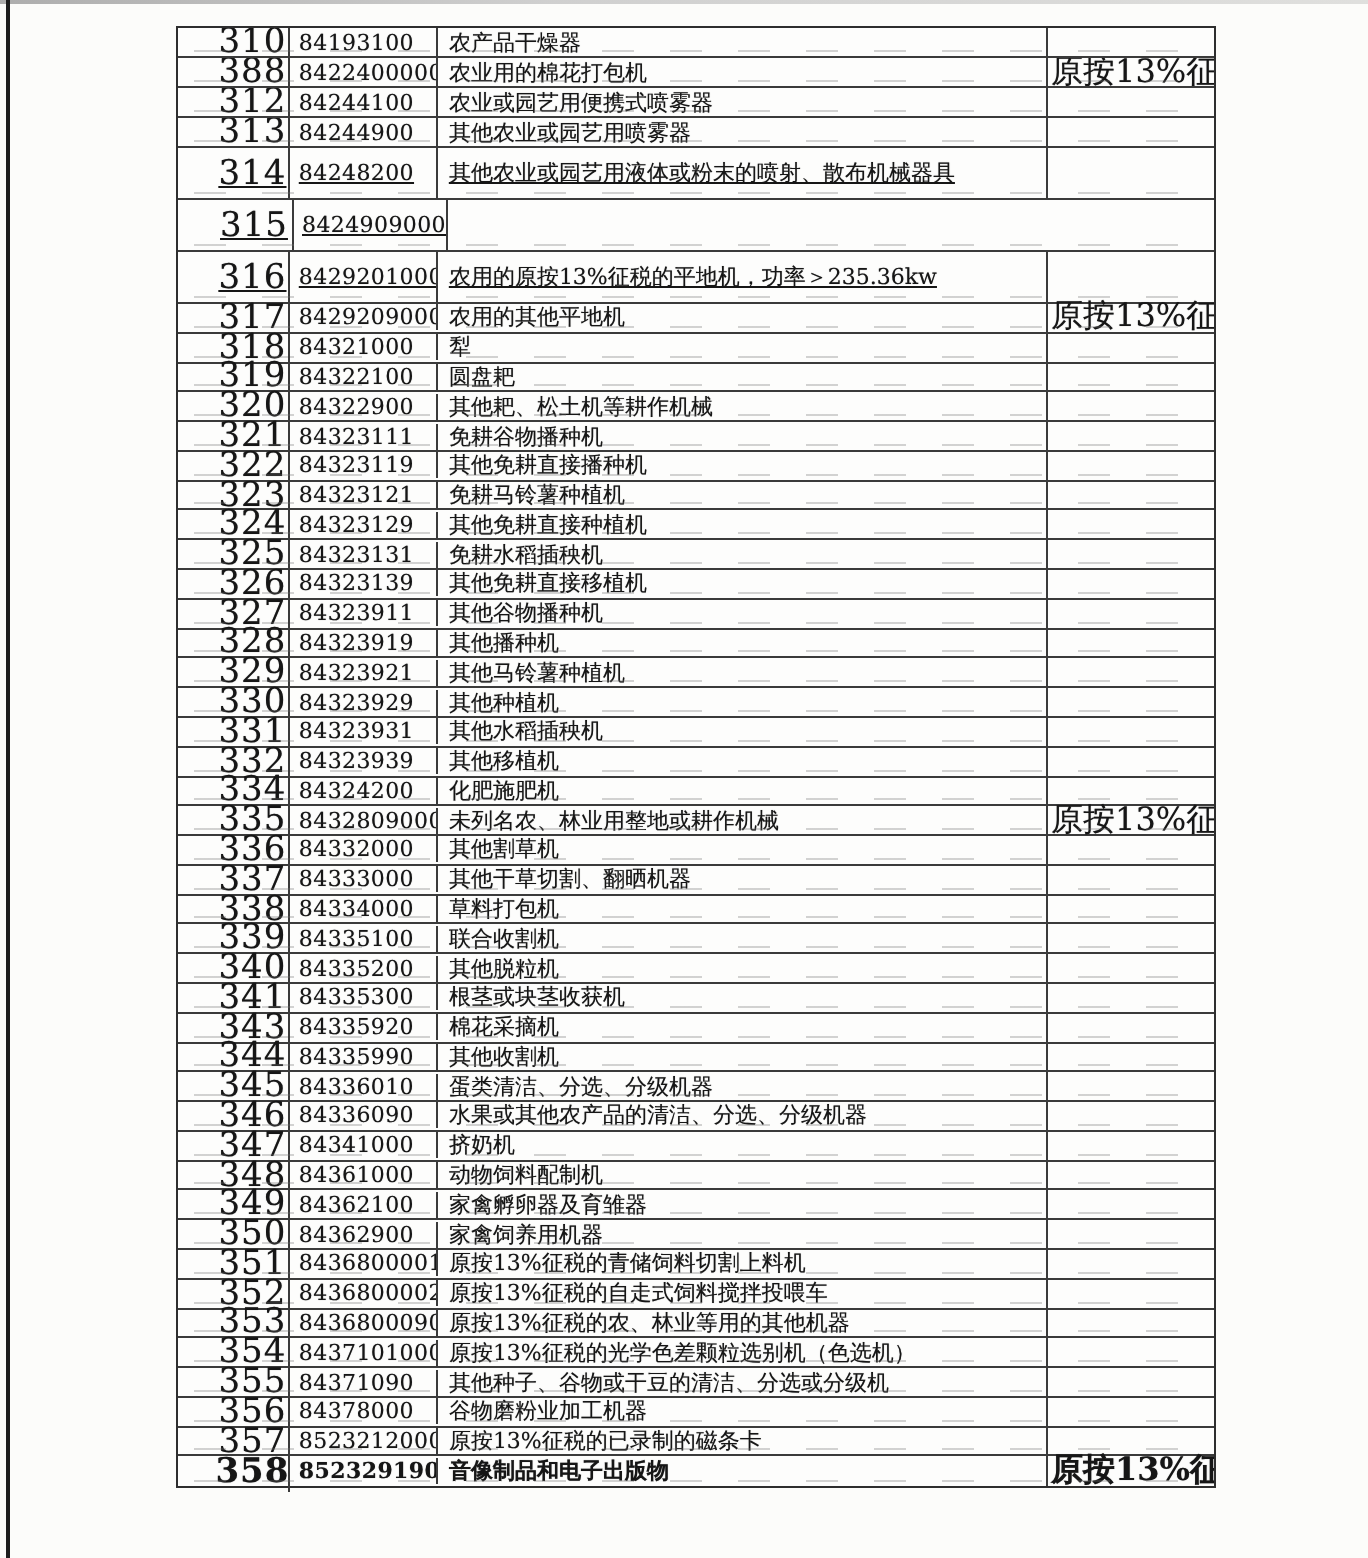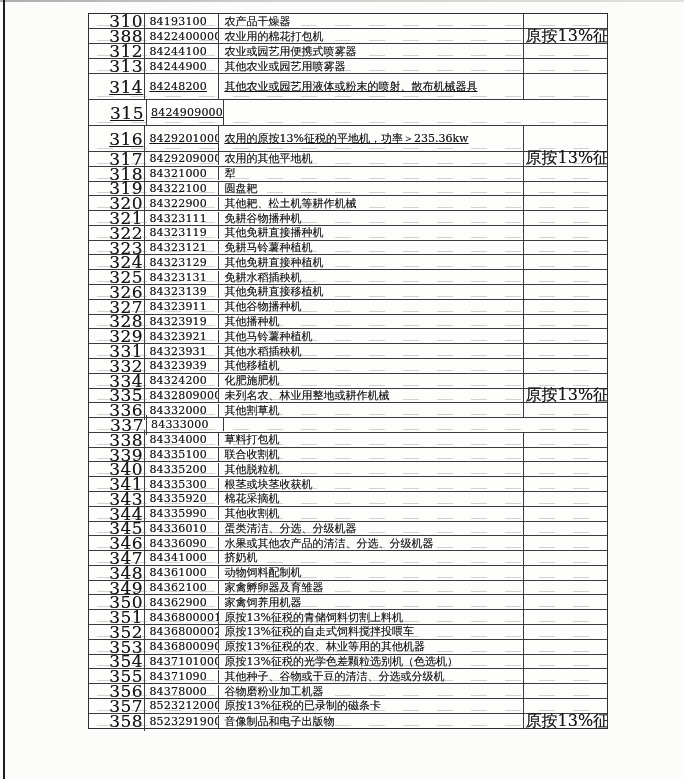--- a/index.html
+++ b/index.html
@@ -39,21 +39,21 @@
     box-sizing: border-box;
     border: 1px solid #2e2e2e;
     background: #fdfdfc;
   }
   .trow {
     display: flex;
     box-sizing: border-box;
     border-bottom: 1px solid #3b3b3b;
     position: relative;
   }
-  .trow:last-child { border-bottom: none; }
+  .trow:last-child { border-bottom: none; font-weight: bold; }
   .r-a    { height: 15px; }
   .r-tall { height: 26px; text-decoration: underline; }
   .r-b    { height: 14.79px; align-items: center; }
   
   .trow::after {
     content: "";
     position: absolute;
     left: 8px; right: 6px; bottom: 2px;
     height: 1px;
     background: repeating-linear-gradient(90deg,
@@ -217,20 +217,26 @@
         <div class="cell c-desc">其他播种机</div>
         <div class="cell c-note"></div>
       </div>
       <div class="trow r-b">
         <div class="cell c-no">329</div>
         <div class="cell c-code">84323921</div>
         <div class="cell c-desc">其他马铃薯种植机</div>
         <div class="cell c-note"></div>
       </div>
       <div class="trow r-b">
+        <div class="cell c-no">330</div>
+        <div class="cell c-code">84323929</div>
+        <div class="cell c-desc">其他种植机</div>
+        <div class="cell c-note"></div>
+      </div>
+      <div class="trow r-b">
         <div class="cell c-no">331</div>
         <div class="cell c-code">84323931</div>
         <div class="cell c-desc">其他水稻插秧机</div>
         <div class="cell c-note"></div>
       </div>
       <div class="trow r-b">
         <div class="cell c-no">332</div>
         <div class="cell c-code">84323939</div>
         <div class="cell c-desc">其他移植机</div>
         <div class="cell c-note"></div>
@@ -249,20 +255,21 @@
       </div>
       <div class="trow r-b">
         <div class="cell c-no">336</div>
         <div class="cell c-code">84332000</div>
         <div class="cell c-desc">其他割草机</div>
         <div class="cell c-note"></div>
       </div>
       <div class="trow r-b">
         <div class="cell c-no">337</div>
         <div class="cell c-code">84333000</div>
+        <div class="cell c-desc">其他干草切割、翻晒机器</div>
         <div class="cell c-note"></div>
       </div>
       <div class="trow r-b">
         <div class="cell c-no">338</div>
         <div class="cell c-code">84334000</div>
         <div class="cell c-desc">草料打包机</div>
         <div class="cell c-note"></div>
       </div>
       <div class="trow r-b">
         <div class="cell c-no">339</div>

